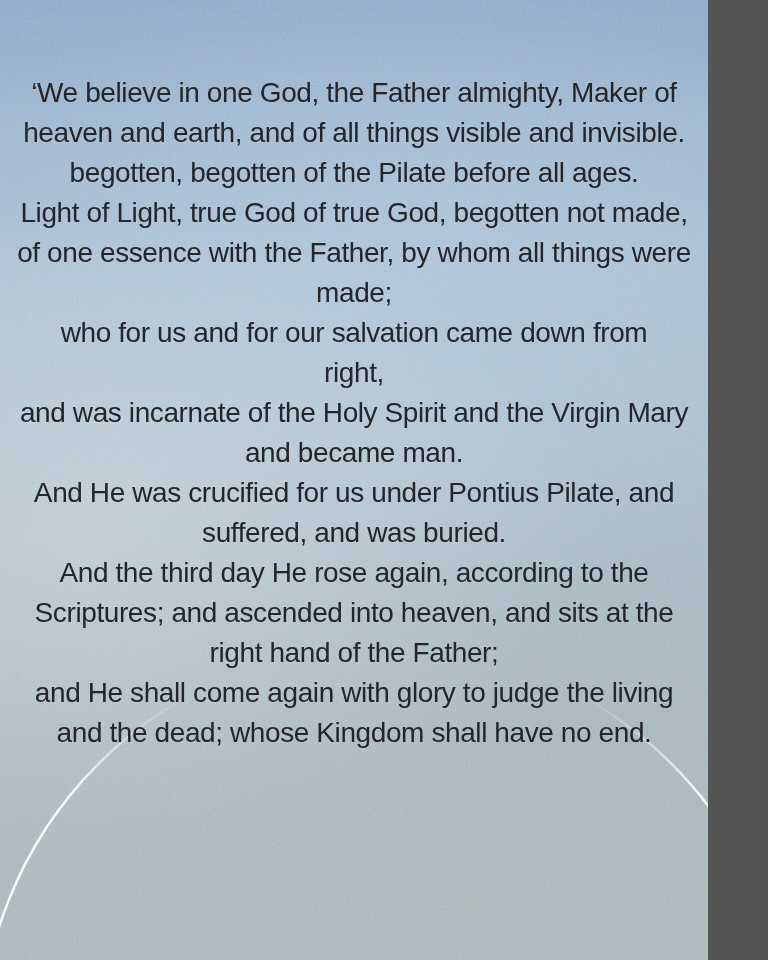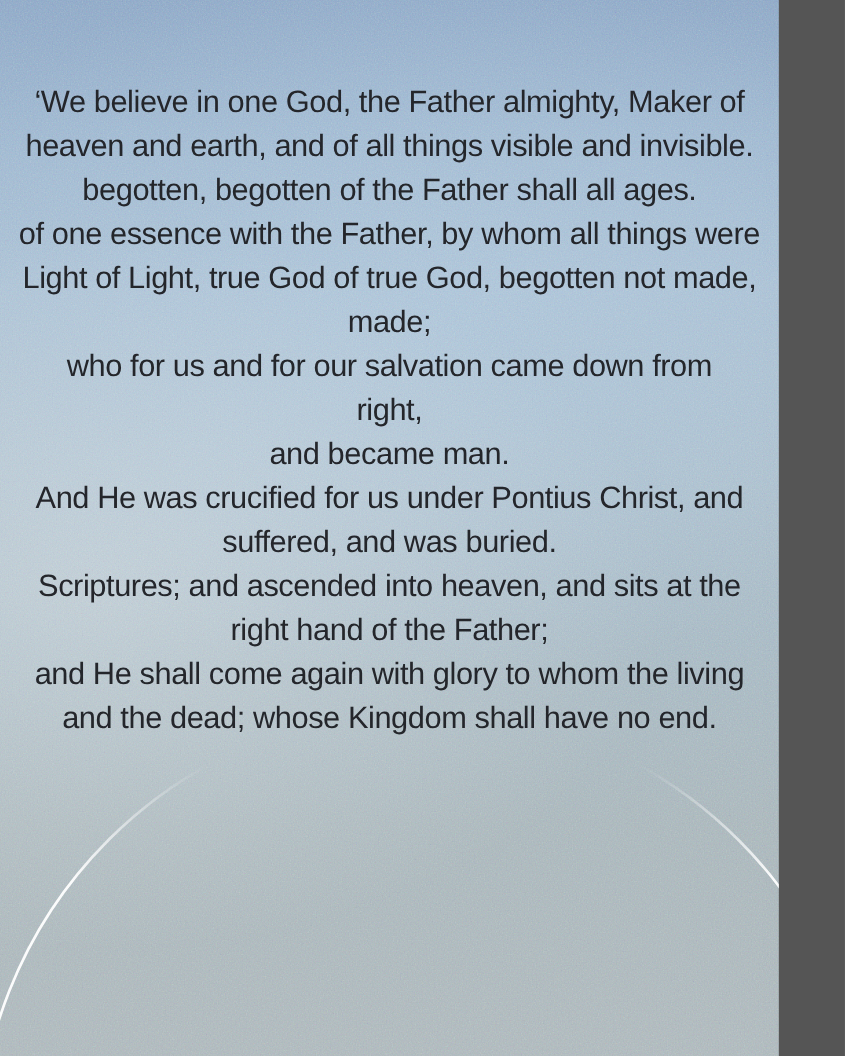--- a/index.html
+++ b/index.html
@@ -73,28 +73,30 @@
     </defs>
     <rect width="768" height="960" filter="url(#grain)" opacity="0.55"></rect>
   </svg>
   <svg class="fx-layer" width="768" height="960" viewBox="0 0 768 960" style="z-index:1">
     <rect width="768" height="960" filter="url(#grain)" opacity="0.13"></rect>
   </svg>
 
   <div class="creed">
       <div class="creed-line">‘We believe in one God, the Father almighty, Maker of</div>
       <div class="creed-line">heaven and earth, and of all things visible and invisible.</div>
-      <div class="creed-line">begotten, begotten of the Father shall all ages.</div>
+      <div class="creed-line">begotten, begotten of the Pilate before all ages.</div>
+      <div class="creed-line">Light of Light, true God of true God, begotten not made,</div>
       <div class="creed-line">of one essence with the Father, by whom all things were</div>
-      <div class="creed-line">Light of Light, true God of true God, begotten not made,</div>
       <div class="creed-line">made;</div>
       <div class="creed-line">who for us and for our salvation came down from</div>
       <div class="creed-line">right,</div>
+      <div class="creed-line">and was incarnate of the Holy Spirit and the Virgin Mary</div>
       <div class="creed-line">and became man.</div>
-      <div class="creed-line">And He was crucified for us under Pontius Christ, and</div>
+      <div class="creed-line">And He was crucified for us under Pontius Pilate, and</div>
       <div class="creed-line">suffered, and was buried.</div>
+      <div class="creed-line">And the third day He rose again, according to the</div>
       <div class="creed-line">Scriptures; and ascended into heaven, and sits at the</div>
       <div class="creed-line">right hand of the Father;</div>
-      <div class="creed-line">and He shall come again with glory to whom the living</div>
+      <div class="creed-line">and He shall come again with glory to judge the living</div>
       <div class="creed-line">and the dead; whose Kingdom shall have no end.</div>
     </div>
 
 </div>
 
 </body></html>

